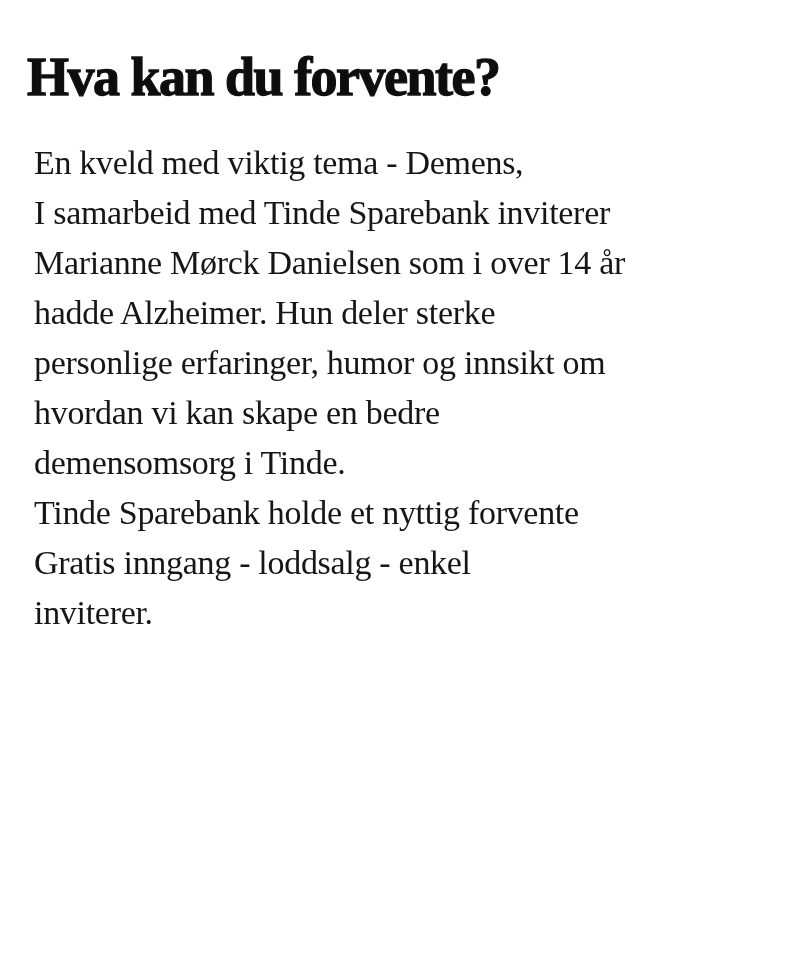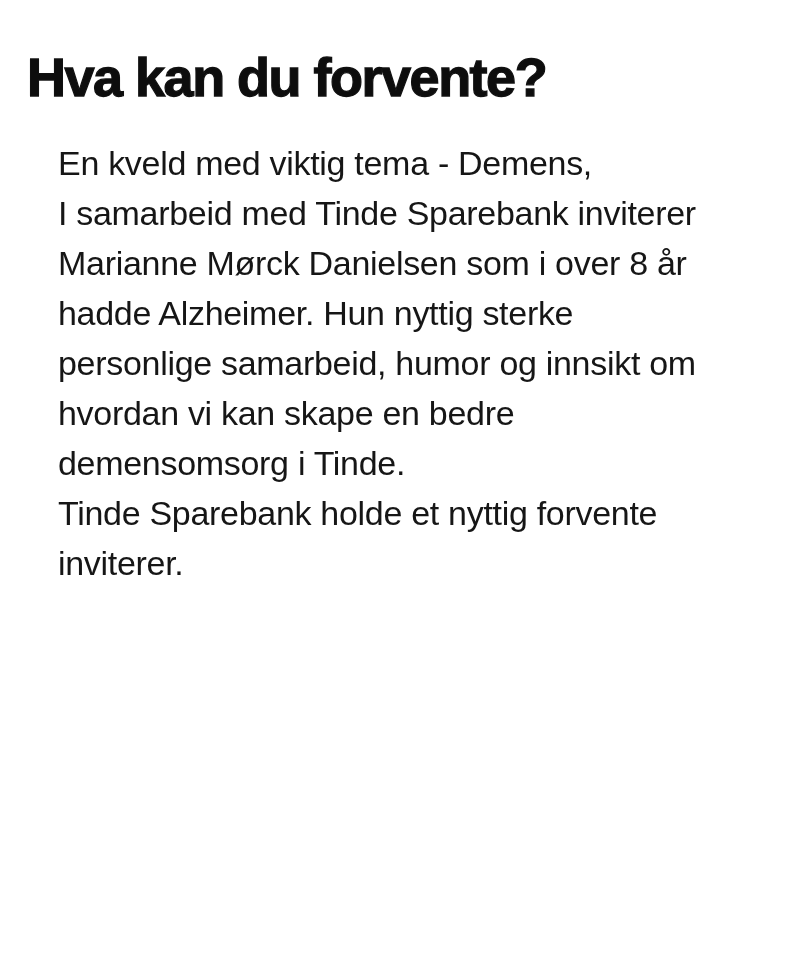--- a/index.html
+++ b/index.html
@@ -12,52 +12,53 @@
     background: #ffffff;
     font-family: "Liberation Sans", sans-serif;
     color: #111111;
     overflow: hidden;
   }
   .page {
     box-sizing: border-box;
     width: 800px;
     height: 774px;
     padding: 46px 32px 0 27px;
+    font-family: Liberation Serif, serif;
   }
   h1.headline {
     margin: 0 0 0 0;
     font-size: 54px;
     line-height: 1.15;
     font-weight: bold;
     letter-spacing: -1.5px;
     -webkit-text-stroke: 1.3px #111111;
     color: #0d0d0d;
   }
   .body-text {
     margin: 30px 0 0 7px;
     font-size: 34px;
     line-height: 50px;
     font-weight: normal;
     letter-spacing: -0.3px;
     color: #161616;
   }
   .line {
     white-space: nowrap;
-    margin-left: 24px;
   }
 </style>
 </head>
 <body>
 
 <div class="page">
   <h1 class="headline">Hva kan du forvente?</h1>
   <div class="body-text">
       <div class="line">En kveld med viktig tema - Demens,</div>
       <div class="line">I samarbeid med Tinde Sparebank inviterer</div>
-      <div class="line">Marianne Mørck Danielsen som i over 8 år</div>
-      <div class="line">hadde Alzheimer. Hun nyttig sterke</div>
-      <div class="line">personlige samarbeid, humor og innsikt om</div>
+      <div class="line">Marianne Mørck Danielsen som i over 14 år</div>
+      <div class="line">hadde Alzheimer. Hun deler sterke</div>
+      <div class="line">personlige erfaringer, humor og innsikt om</div>
       <div class="line">hvordan vi kan skape en bedre</div>
       <div class="line">demensomsorg i Tinde.</div>
       <div class="line">Tinde Sparebank holde et nyttig forvente</div>
+      <div class="line">Gratis inngang - loddsalg - enkel</div>
       <div class="line">inviterer.</div>
     </div>
 </div>
 
 </body></html>

